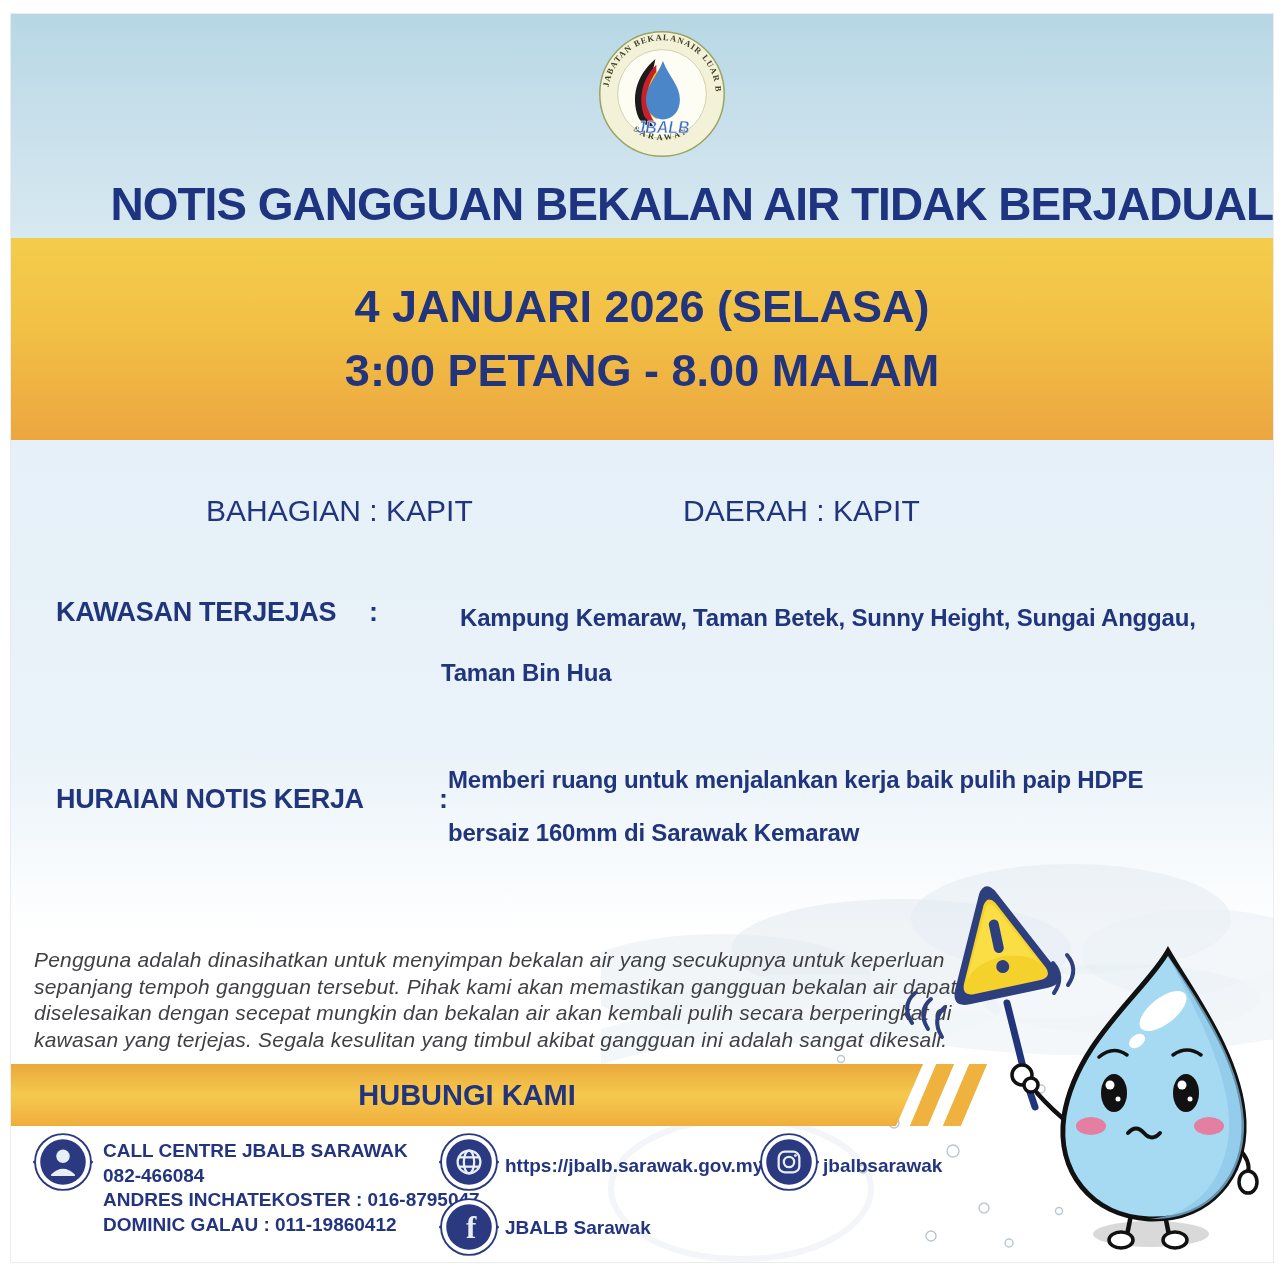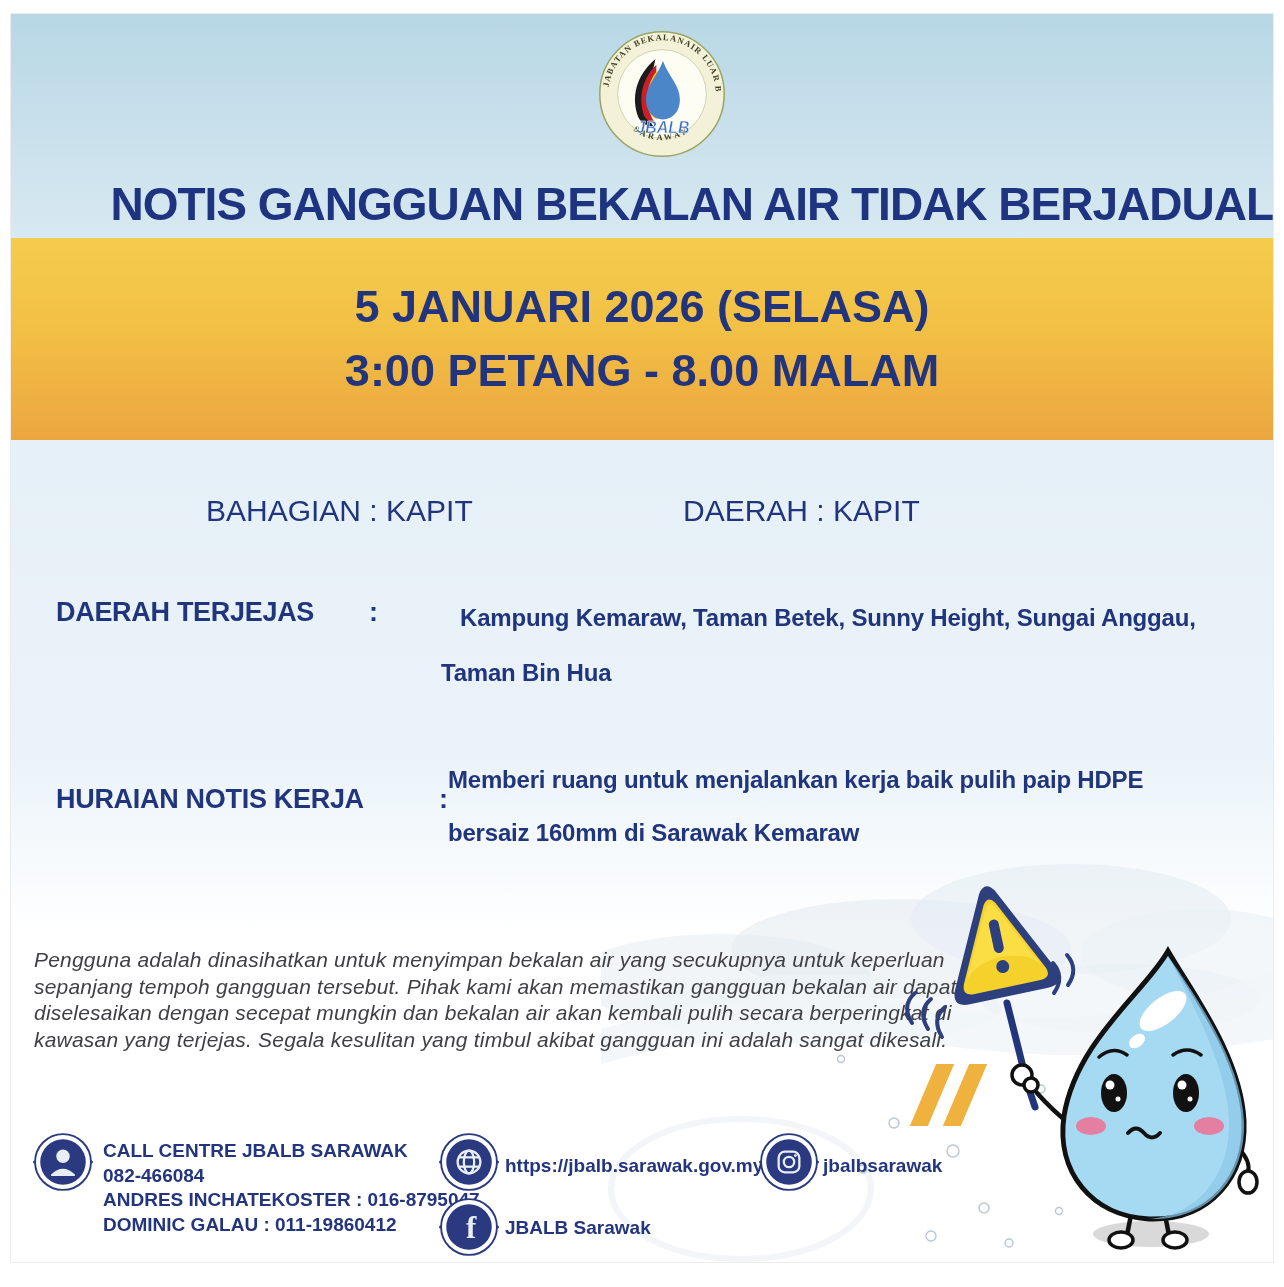--- a/index.html
+++ b/index.html
@@ -80,21 +80,21 @@
           <path d="M65 46 C 54 60,52 76,57 91 C 59 95,62 97,65 98 C 58 86,58 66,66 52 Z" fill="#f5c21a"></path>
 
           <path d="M71 36 C 65 52,53 62,53 77 C 53 90,61 98,71 98 C 81 98,89 90,89 77 C 89 62,77 52,71 36 Z" fill="#4b86c8"></path>
           <text x="71" y="112" text-anchor="middle" font-size="17" font-weight="700" font-style="italic" fill="#3e6fc0" stroke="#ffffff" stroke-width="0.5">JBALB</text>
         </svg>
       </div>
       <div class="main-title">NOTIS GANGGUAN BEKALAN AIR TIDAK BERJADUAL</div>
     </div>
 
     <div class="date-banner">
-      <div>5 JANUARI 2026 (SELASA)</div>
+      <div>4 JANUARI 2026 (SELASA)</div>
       <div>3:00 PETANG - 8.00 MALAM</div>
     </div>
 
     <div class="body-section"></div>
 
     <svg class="splash-svg" width="674" height="407" viewBox="0 0 674 407">
       <g opacity="0.5">
         <ellipse cx="120" cy="120" rx="150" ry="45" fill="#cfdce6" opacity="0.55"></ellipse>
         <ellipse cx="300" cy="90" rx="170" ry="50" fill="#c5d4e1" opacity="0.5"></ellipse>
         <ellipse cx="470" cy="60" rx="160" ry="55" fill="#ccdbe7" opacity="0.55"></ellipse>
@@ -116,32 +116,35 @@
         <circle cx="500" cy="300" r="3"></circle>
         <circle cx="240" cy="200" r="3.5"></circle>
       </g>
     </svg>
 
     <div class="region-row">
       <span class="bahagian">BAHAGIAN : KAPIT</span>
       <span class="daerah">DAERAH : KAPIT</span>
     </div>
 
-    <div class="detail-label" style="left:45px;top:583px;">DAERAH TERJEJAS</div>
+    <div class="detail-label" style="left:45px;top:583px;">KAWASAN TERJEJAS</div>
     <div class="detail-colon" style="left:358px;top:583px;">:</div>
     <div class="detail-value" style="left:432px;top:590px;margin-left:17px;">Kampung Kemaraw, Taman Betek, Sunny Height, Sungai Anggau,</div>
     <div class="detail-value" style="left:430px;top:645px;">Taman Bin Hua</div>
 
     <div class="detail-label" style="left:45px;top:770px;">HURAIAN NOTIS KERJA</div>
     <div class="detail-colon" style="left:428px;top:770px;">:</div>
     <div class="detail-value" style="left:437px;top:752px;">Memberi ruang untuk menjalankan kerja baik pulih paip HDPE</div>
     <div class="detail-value" style="left:437px;top:805px;">bersaiz 160mm  di Sarawak Kemaraw</div>
 
     <div class="advisory">Pengguna adalah dinasihatkan untuk menyimpan bekalan air yang secukupnya untuk keperluan sepanjang tempoh gangguan tersebut. Pihak kami akan memastikan gangguan bekalan air dapat diselesaikan dengan secepat mungkin dan bekalan air akan kembali pulih secara berperingkat di kawasan yang terjejas. Segala kesulitan yang timbul akibat gangguan ini adalah sangat dikesali.</div>
 
+    <div class="contact-banner">
+      <span>HUBUNGI KAMI</span>
+    </div>
     <div class="stripe s1"></div>
     <div class="stripe s2"></div>
 
     <div class="ci" style="left:22px;top:1118px;">
       <svg width="60" height="60" viewBox="0 0 58 58">
         <circle cx="29" cy="29" r="27" fill="#ffffff" stroke="#2b3a80" stroke-width="1.8"></circle>
         <circle cx="1.5" cy="29" r="1.5" fill="#2b3a80"></circle>
           <circle cx="56.5" cy="29" r="1.5" fill="#2b3a80"></circle>
         <circle cx="29" cy="29" r="22" fill="#2b3a80"></circle>
         <g fill="#e8eef5">

